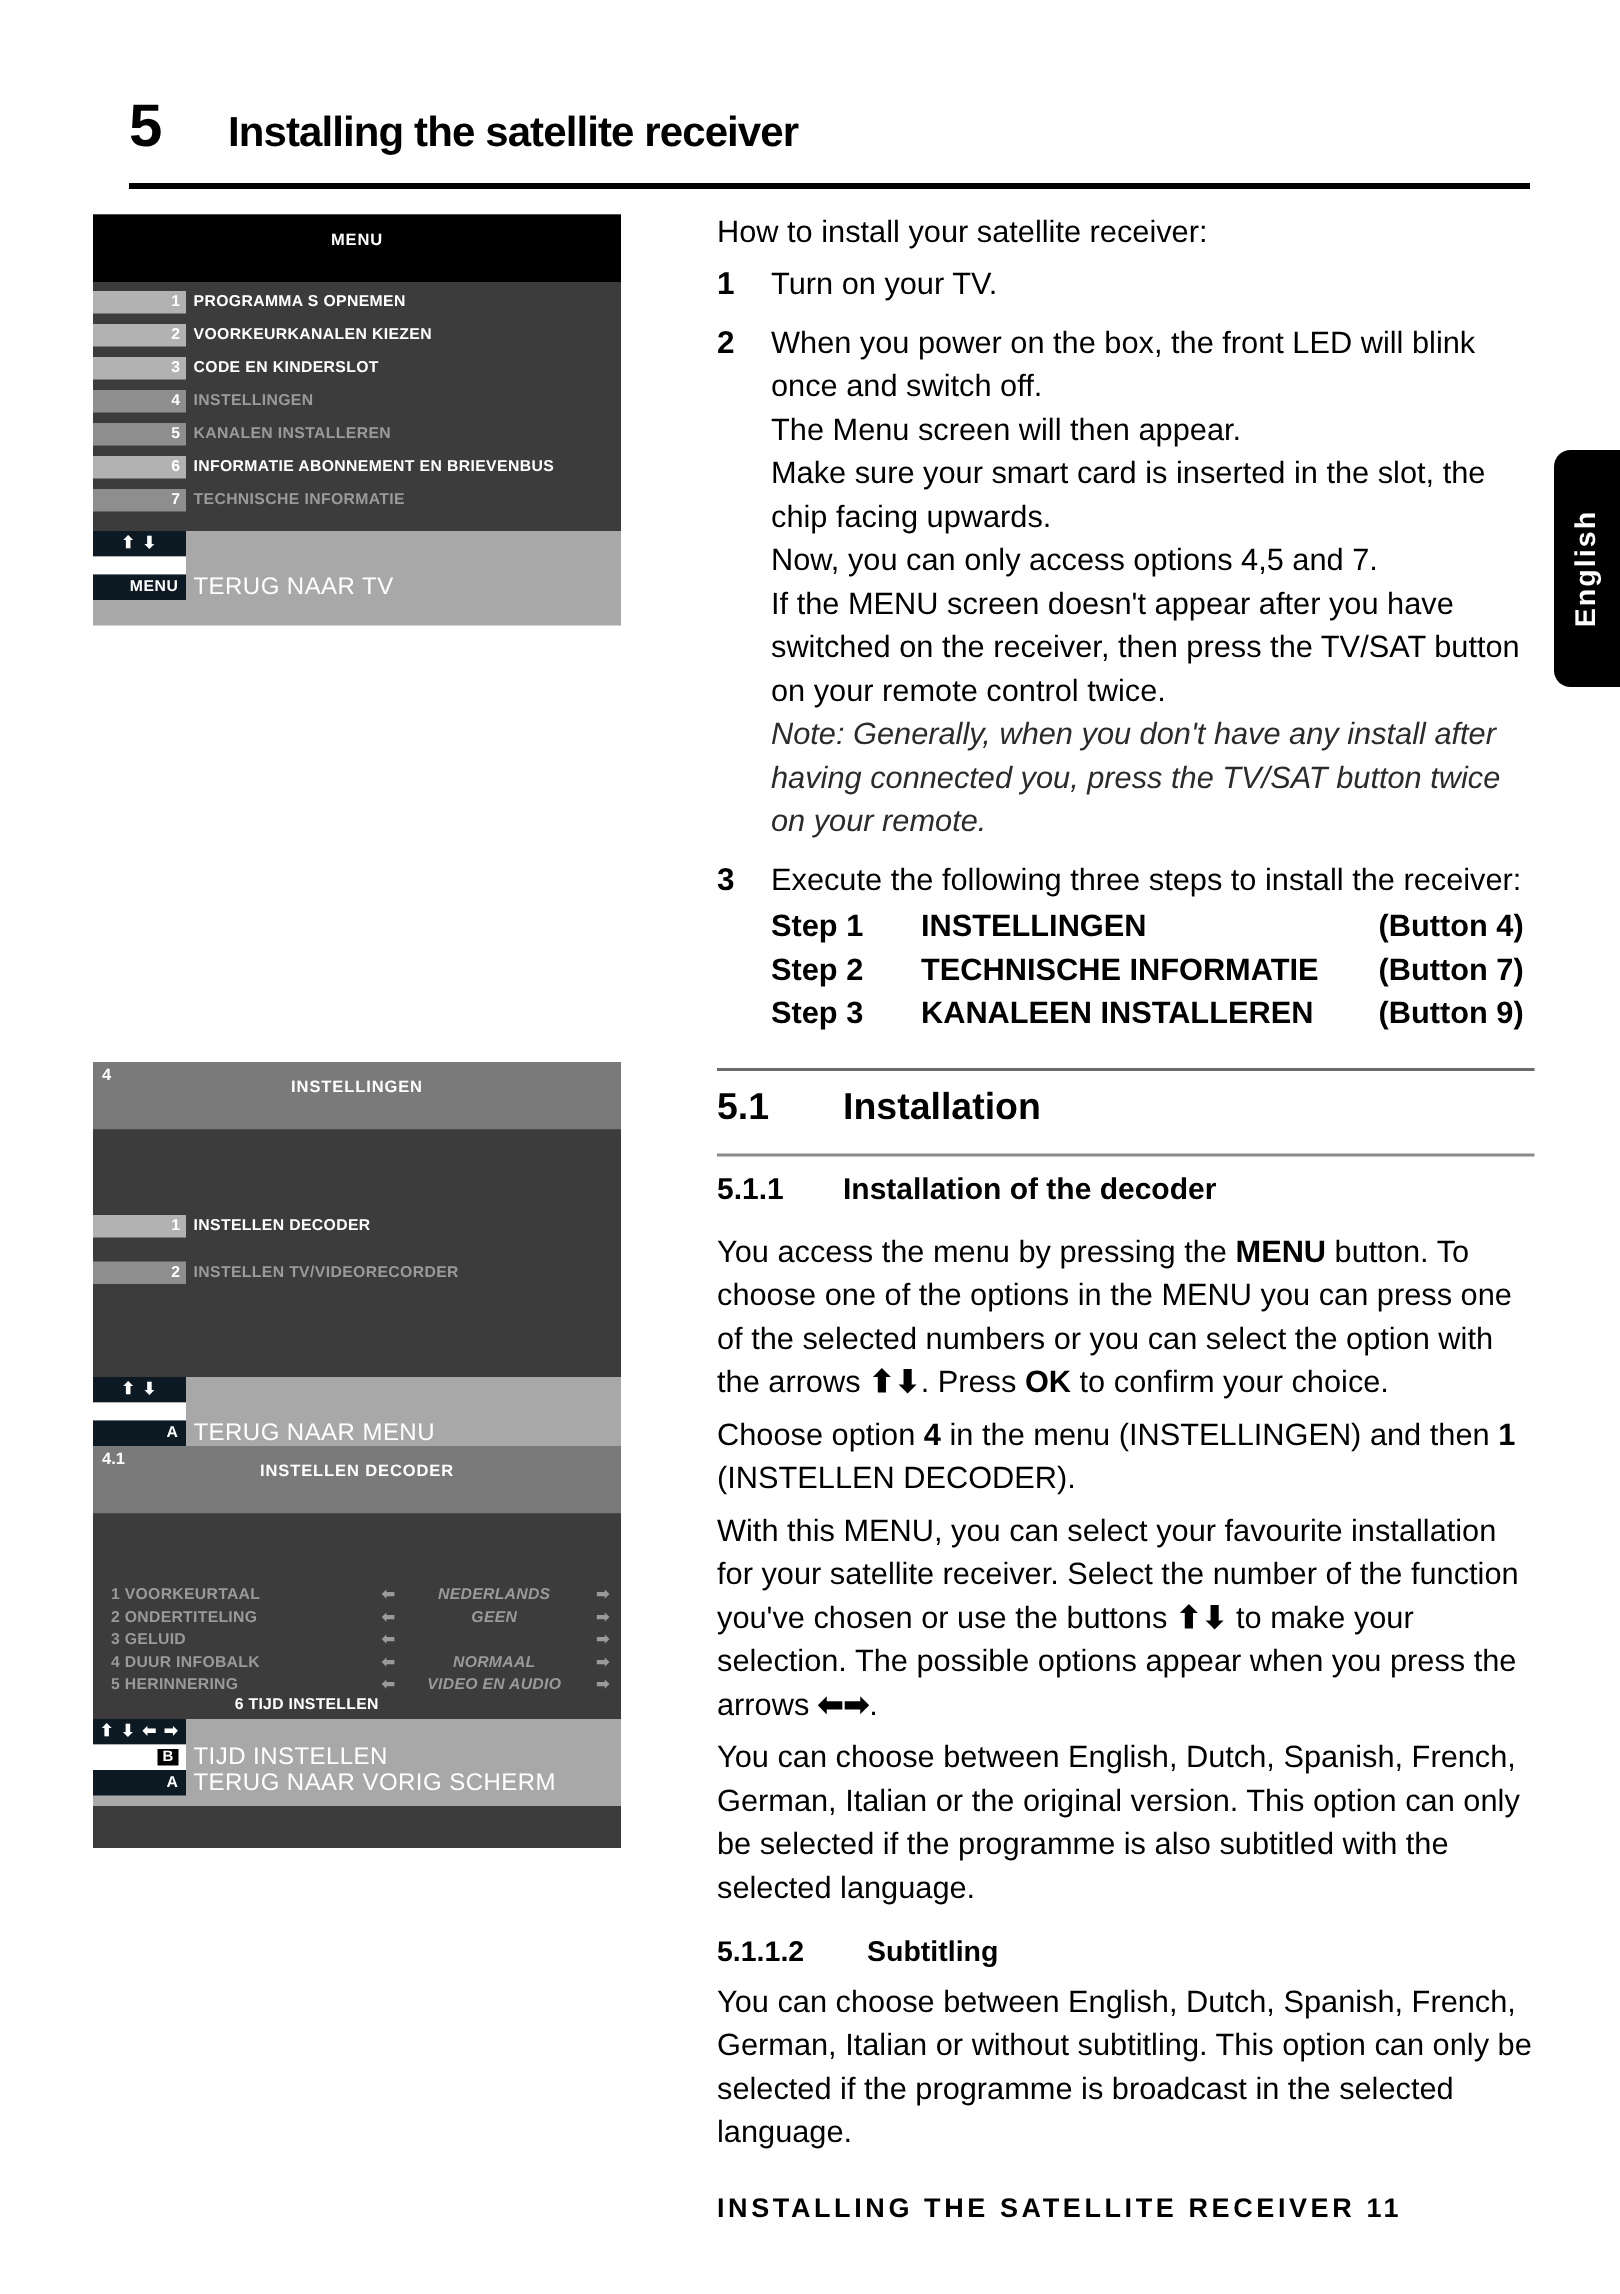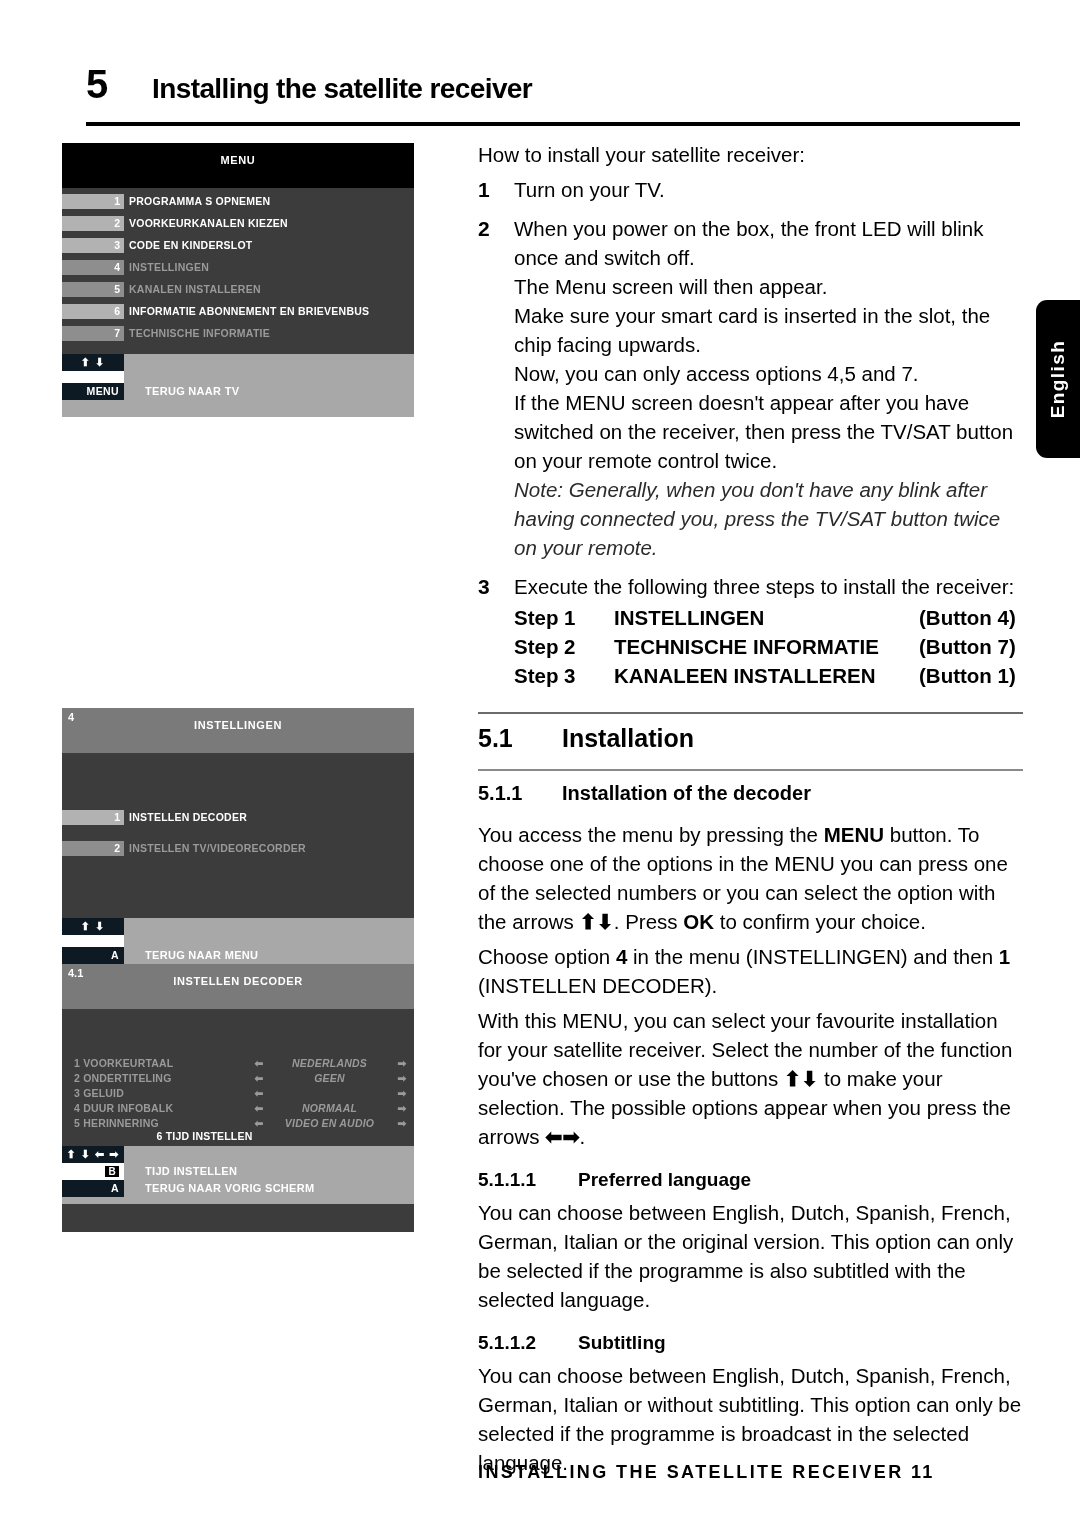--- a/index.html
+++ b/index.html
@@ -189,23 +189,23 @@
     background: #ffffff;
     color: #000000;
   }
   .foot-key.white .kbox {
     background: #000000;
     color: #ffffff;
     padding: 0 3px;
     font-size: 10px;
   }
   .foot-lbl {
-    padding-left: 21px;
-    font-size: 11px;
-    font-weight: bold;
+    padding-left: 5px;
+    font-size: 16px;
+    font-weight: normal;
     line-height: 17px;
     color: #ffffff;
     letter-spacing: 0.3px;
     white-space: nowrap;
   }
   .foot-split { display: flex; height: 12px; }
   .foot-split .l { width: 62px; flex: 0 0 62px; background: #ffffff; }
   .foot-split .r { flex: 1; background: #a8a8a8; }
 
   
@@ -506,41 +506,41 @@
     <span>Turn on your TV.</span>
   </div>
 
   <div class="num-item">
     <span class="n">2</span>
     <div>When you power on the box, the front LED will blink once and switch off.</div>
     <div>The Menu screen will then appear.</div>
     <div>Make sure your smart card is inserted in the slot, the chip facing upwards.</div>
     <div>Now, you can only access options 4,5 and 7.</div>
     <div>If the MENU screen doesn't appear after you have switched on the receiver, then press the TV/SAT button on your remote control twice.</div>
-    <div class="note">Note: Generally, when you don't have any blink after having connected you, press the TV/SAT button twice on your remote.</div>
+    <div class="note">Note: Generally, when you don't have any install after having connected you, press the TV/SAT button twice on your remote.</div>
   </div>
 
   <div class="num-item">
     <span class="n">3</span>
     <div>Execute the following three steps to install the receiver:</div>
     <div class="steps">
       <div class="step-line">
         <span class="sp-k">Step 1</span>
         <span class="sp-v">INSTELLINGEN</span>
         <span class="sp-b">(Button 4)</span>
       </div>
       <div class="step-line">
         <span class="sp-k">Step 2</span>
         <span class="sp-v">TECHNISCHE INFORMATIE</span>
         <span class="sp-b">(Button 7)</span>
       </div>
       <div class="step-line">
         <span class="sp-k">Step 3</span>
         <span class="sp-v">KANALEEN INSTALLEREN</span>
-        <span class="sp-b">(Button 1)</span>
+        <span class="sp-b">(Button 9)</span>
       </div>
     </div>
   </div>
 
   <div class="rule-thin"></div>
   <h2 class="sec">
     <span class="sn">5.1</span>
     <span>Installation</span>
   </h2>
 
@@ -549,24 +549,20 @@
     <span class="sn">5.1.1</span>
     <span>Installation of the decoder</span>
   </h3>
 
   <p class="para"><span>You access the menu by pressing the </span><span class="b">MENU</span><span> button. To choose one of the options in the MENU you can press one of the selected numbers or you can select the option with the arrows </span><span class="b">⬆⬇</span><span>. Press </span><span class="b">OK</span><span> to confirm your choice.</span></p>
 
   <p class="para"><span>Choose option </span><span class="b">4</span><span> in the menu (INSTELLINGEN) and then </span><span class="b">1</span><span> (INSTELLEN DECODER).</span></p>
 
   <p class="para"><span>With this MENU, you can select your favourite installation for your satellite receiver.  Select the number of the function you've chosen or use the buttons </span><span class="b">⬆⬇</span><span> to make your selection. The possible options appear when you press the arrows </span><span class="b">⬅➡</span><span>.</span></p>
 
-  <h4 class="subsub">
-    <span class="sn">5.1.1.1</span>
-    <span>Preferred language</span>
-  </h4>
   <p class="para">You can choose between English, Dutch, Spanish, French, German, Italian or the original version. This option can only be selected if the programme is also subtitled with the selected language.</p>
 
   <h4 class="subsub">
     <span class="sn">5.1.1.2</span>
     <span>Subtitling</span>
   </h4>
   <p class="para">You can choose between English, Dutch, Spanish, French, German, Italian or without subtitling. This option can only be selected if the programme is broadcast in the selected language.</p>
 
 </div>
 

